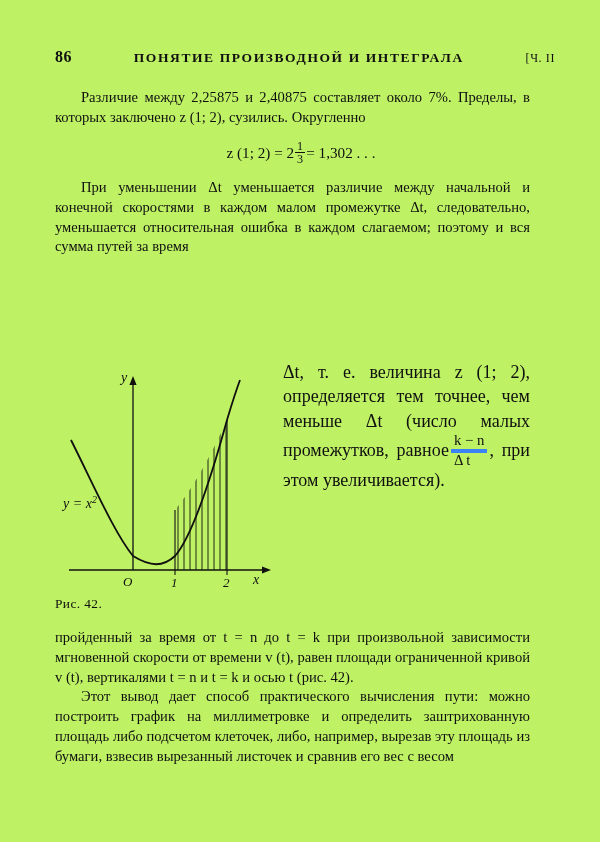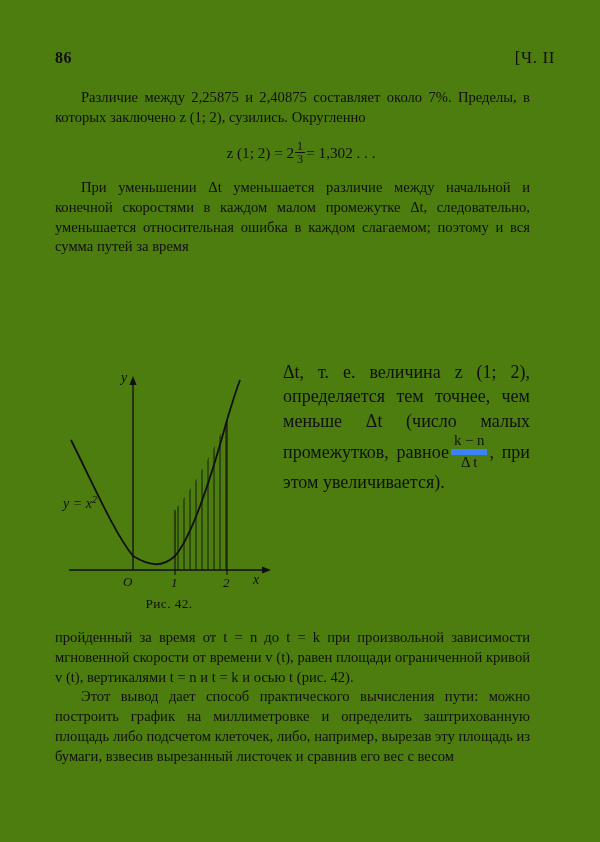--- a/index.html
+++ b/index.html
@@ -13,21 +13,21 @@
     font-family: "Liberation Serif", serif;
     color: #101010;
     position: relative;
     overflow: hidden;
   }
   .page {
     position: absolute;
     left: 0; top: 0;
     width: 600px;
     height: 842px;
-    background: #4d7c0f;
+    background: #bef264;
   }
   .header {
     position: absolute;
     left: 55px;
     top: 48px;
     width: 500px;
     display: flex;
     align-items: baseline;
     justify-content: space-between;
   }
@@ -38,21 +38,21 @@
   }
   .running-title {
     font-size: 13.5px;
     font-variant: small-caps;
     letter-spacing: 1.6px;
     text-align: center;
     flex: 1;
     font-weight: 600;
   }
   .part-label {
-    font-size: 17px;
+    font-size: 12px;
     letter-spacing: 0.6px;
   }
   .body-text {
     position: absolute;
     left: 55px;
     top: 88px;
     width: 492px;
     font-size: 14.6px;
     line-height: 1.355;
     text-align: justify;
@@ -65,32 +65,32 @@
     text-indent: 26px;
   }
   .display {
     text-align: center;
     margin: 12px 0 12px 0;
     font-size: 15.2px;
   }
   .frac {
     display: inline-block;
     vertical-align: -0.55em;
-    text-align: center;
+    text-align: left;
     font-size: 0.82em;
     line-height: 1.05;
     margin: 0 2px;
   }
   .frac .num {
     display: block;
     padding: 0 3px;
   }
   .frac .den {
     display: block;
-    border-top: 6px solid #3b82f6;
+    border-top: 4px solid #3b82f6;
     padding: 0 3px;
   }
   .mixed {
     display: inline-block;
     vertical-align: -0.5em;
     text-align: center;
     font-size: 0.8em;
     line-height: 1.05;
     margin: 0 1px;
   }
@@ -104,21 +104,21 @@
     top: 360px;
     width: 228px;
     height: 265px;
   }
   .fig-canvas {
     position: relative;
     width: 228px;
     height: 232px;
   }
   .fig-caption {
-    text-align: center;
+    text-align: left;
     font-size: 13.4px;
     margin-top: 4px;
     letter-spacing: 0.4px;
   }
   .wrapped-text {
     position: absolute;
     left: 283px;
     top: 360px;
     width: 264px;
     font-size: 18px;
@@ -135,20 +135,21 @@
     text-align: justify;
   }
 </style>
 </head>
 <body>
 
 <div class="page">
 
   <div class="header">
     <div class="folio">86</div>
+    <div class="running-title">ПОНЯТИЕ ПРОИЗВОДНОЙ И ИНТЕГРАЛА</div>
     <div class="part-label">[Ч. II</div>
   </div>
 
   <div class="body-text">
     <p class="indent">Различие между 2,25875 и 2,40875 составляет около 7%. Пределы, в которых заключено z (1; 2), сузились. Округленно</p>
     <div class="display">
       <span>z (1;  2) = 2</span><span class="mixed"><span class="num">1</span><span class="den">3</span></span><span>= 1,302 . . .</span>
     </div>
     <p class="indent">При уменьшении Δt уменьшается различие между начальной и конечной скоростями в каждом малом промежутке Δt, следовательно, уменьшается относительная ошибка в каждом слагаемом; поэтому и вся сумма путей за время</p>
   </div>

